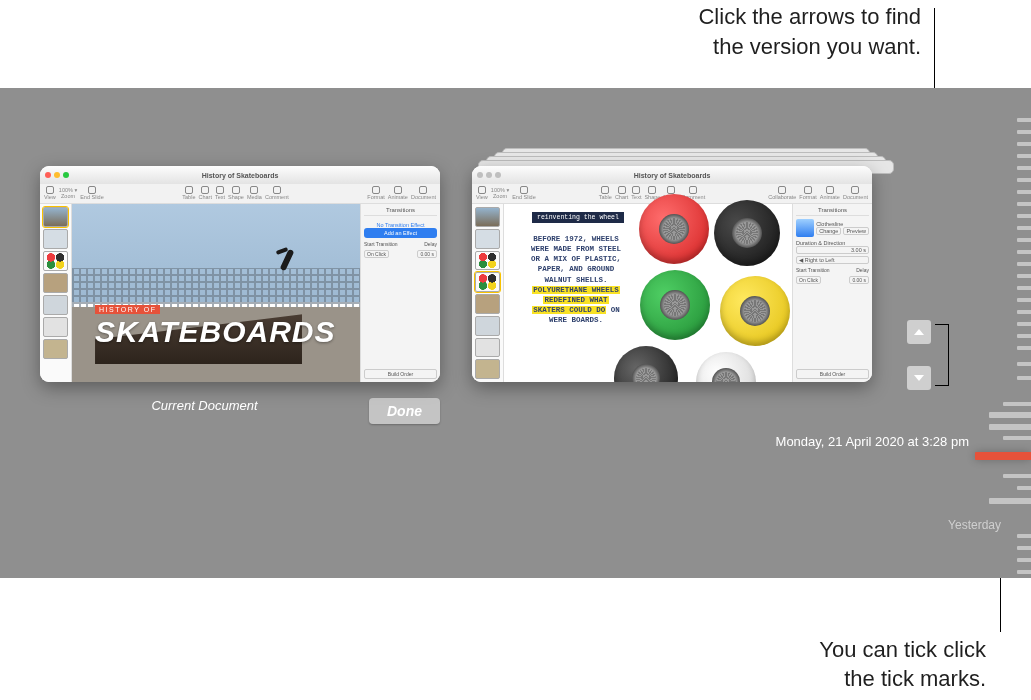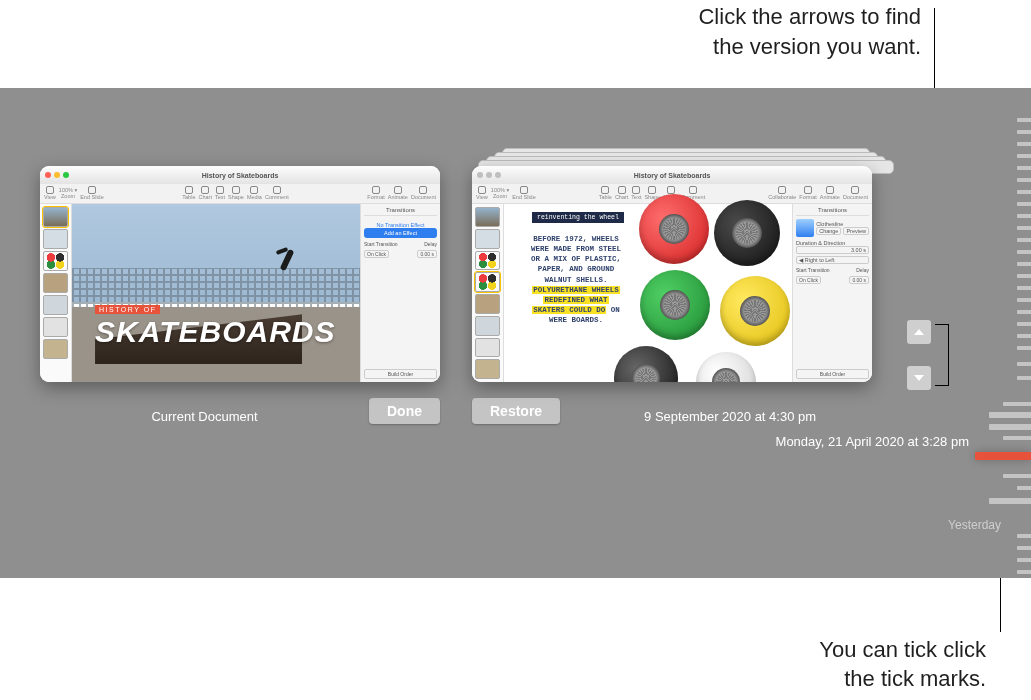--- a/index.html
+++ b/index.html
@@ -169,21 +169,21 @@
     position:absolute;left:12px;top:30px;width:120px;
     font-family:"Courier New",monospace;font-weight:700;font-size:7.5px;color:#2f416d;text-align:center;line-height:1.35;
   }
   .hl{background:var(--yellow);padding:0 1px;}
   .slide2-chip{position:absolute;left:28px;top:8px;background:#1e2a47;color:#fff;font-family:"Courier New",monospace;font-size:6.5px;padding:2px 5px;}
 
   
   .under{
     position:absolute;
     width:400px;
-    display:flex;align-items:flex-end;color:#fff;font-size:13px;
+    display:flex;align-items:flex-start;color:#fff;font-size:13px;font-style:italic;
   }
   .soft-btn{
     background:rgba(255,255,255,.48);color:#fff;
     padding:5px 18px;border-radius:4px;font-weight:600;font-size:14px;
     box-shadow:0 1px 2px rgba(0,0,0,.25);
   }
   .timestamp{
     position:absolute;color:#fff;font-size:13px;right:62px;top:346px;
   }
   
@@ -473,24 +473,20 @@
           <span>Delay</span>
         </div>
       <div class="insp-row">
           <span style="border:1px solid #ccc;padding:0 2px;border-radius:2px;">On Click</span>
           <span style="border:1px solid #ccc;padding:0 2px;border-radius:2px;">0.00 s</span>
         </div>
       <div class="insp-build">Build Order</div>
     </div>
   </div>
 
-  <div class="under" style="left:472px;top:310px;gap:28px;">
-    <span class="soft-btn">Restore</span>
-    <span style="flex:1;text-align:center;">9 September 2020  at 4:30 pm</span>
-  </div>
 
   <div class="arrow-btn" style="top:232px;">
     <svg width="12" height="12" viewBox="0 0 12 12">
         <path d="M6 3l5 6H1z"></path>
       </svg>
   </div>
   <div class="arrow-btn" style="top:278px;">
     <svg width="12" height="12" viewBox="0 0 12 12">
         <path d="M6 9L1 3h10z"></path>
       </svg>

